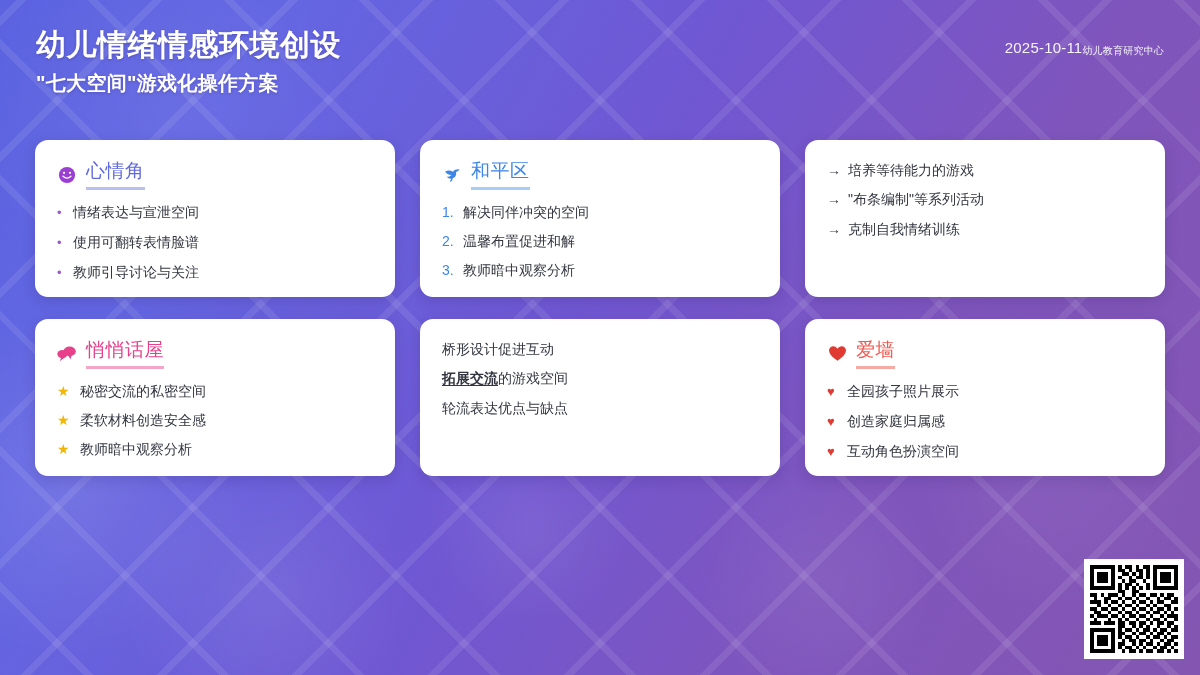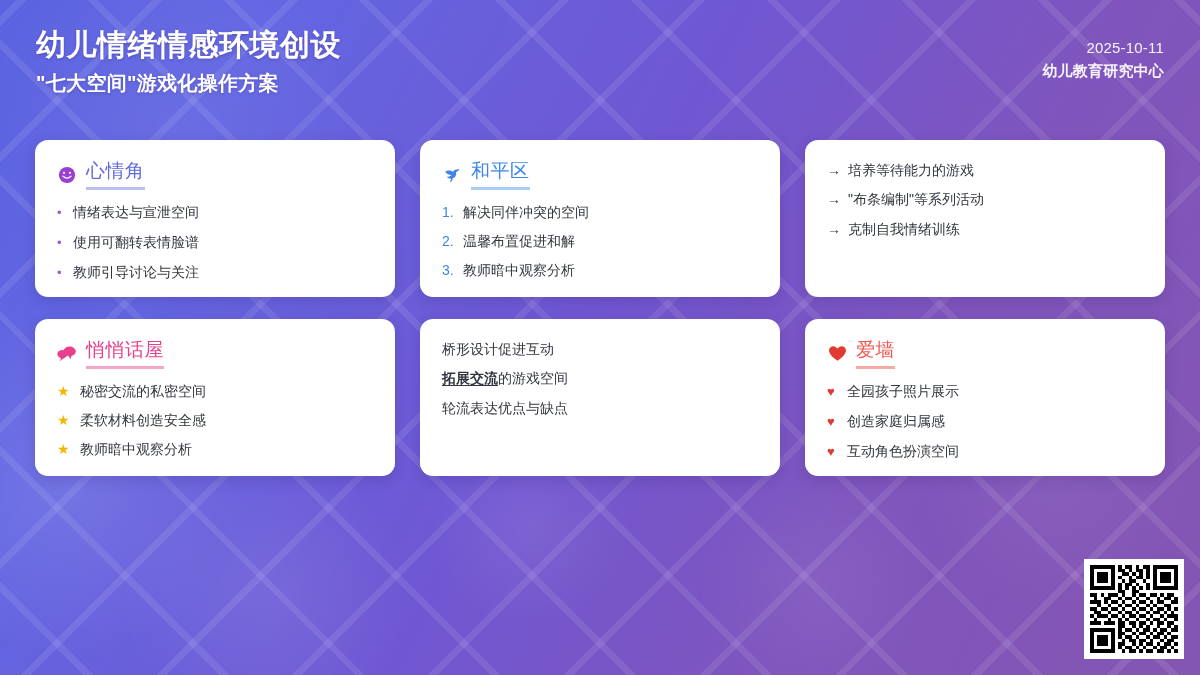--- a/index.html
+++ b/index.html
@@ -74,36 +74,34 @@
     color: #ffffff;
     font-size: 20px;
     font-weight: 700;
     letter-spacing: 0.3px;
     line-height: 1.5;
     margin-top: 4px;
     text-shadow: 0 1px 3px rgba(40,25,90,0.25);
   }
   .header-right {
     display: flex;
-    flex-direction: column;
     align-items: flex-end;
     padding-top: 10px;
   }
   .meta-date {
     color: rgba(255,255,255,0.93);
     font-size: 15px;
     line-height: 1.55;
     letter-spacing: 0.2px;
   }
   .meta-org {
     color: rgba(255,255,255,0.93);
-    font-size: 15px;
+    font-size: 10px;
     line-height: 1.6;
     letter-spacing: 0.2px;
-    font-weight: bold;
   }
 
   
   .grid {
     position: absolute;
     left: 35px;
     top: 140px;
     width: 1130px;
     z-index: 3;
     display: grid;

